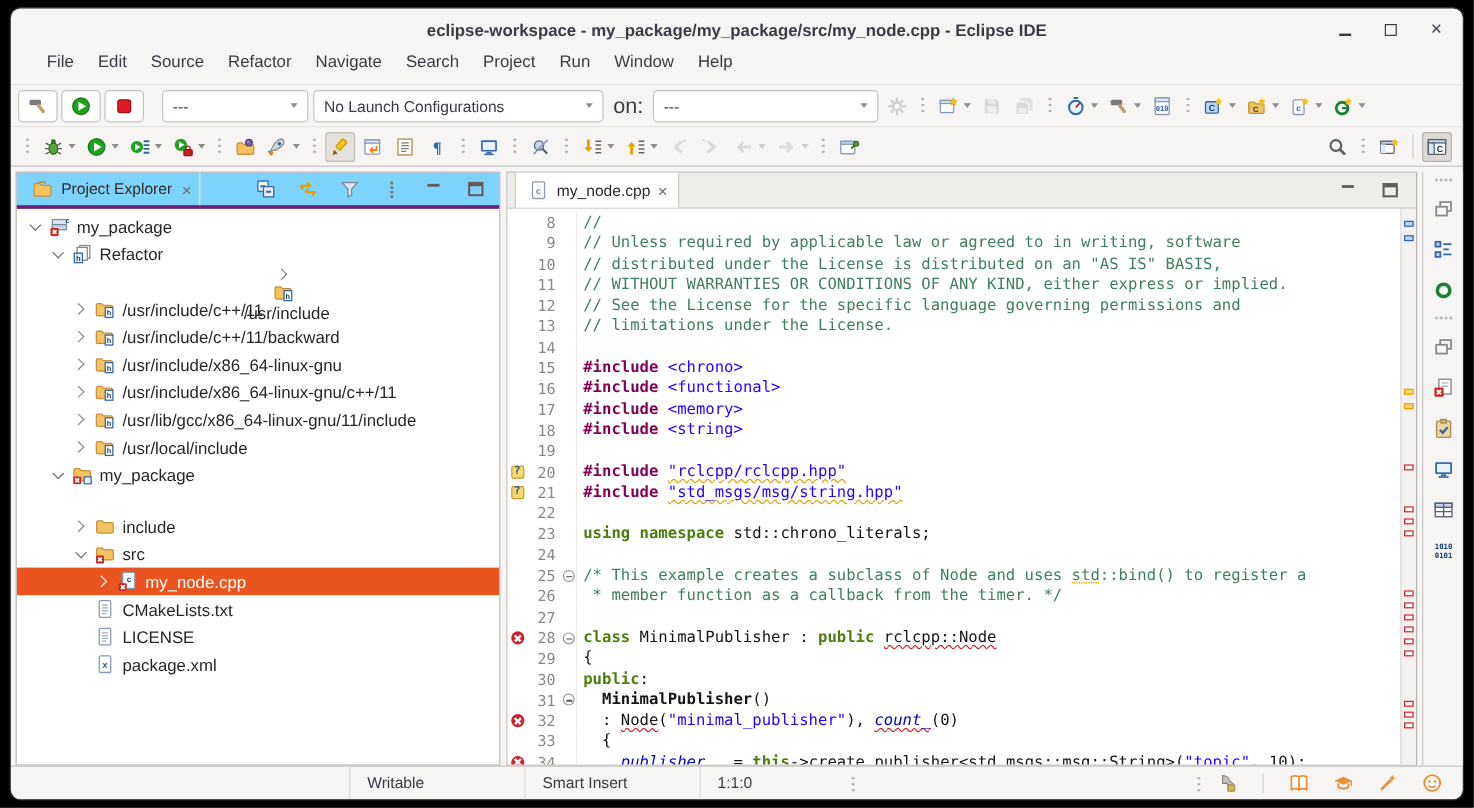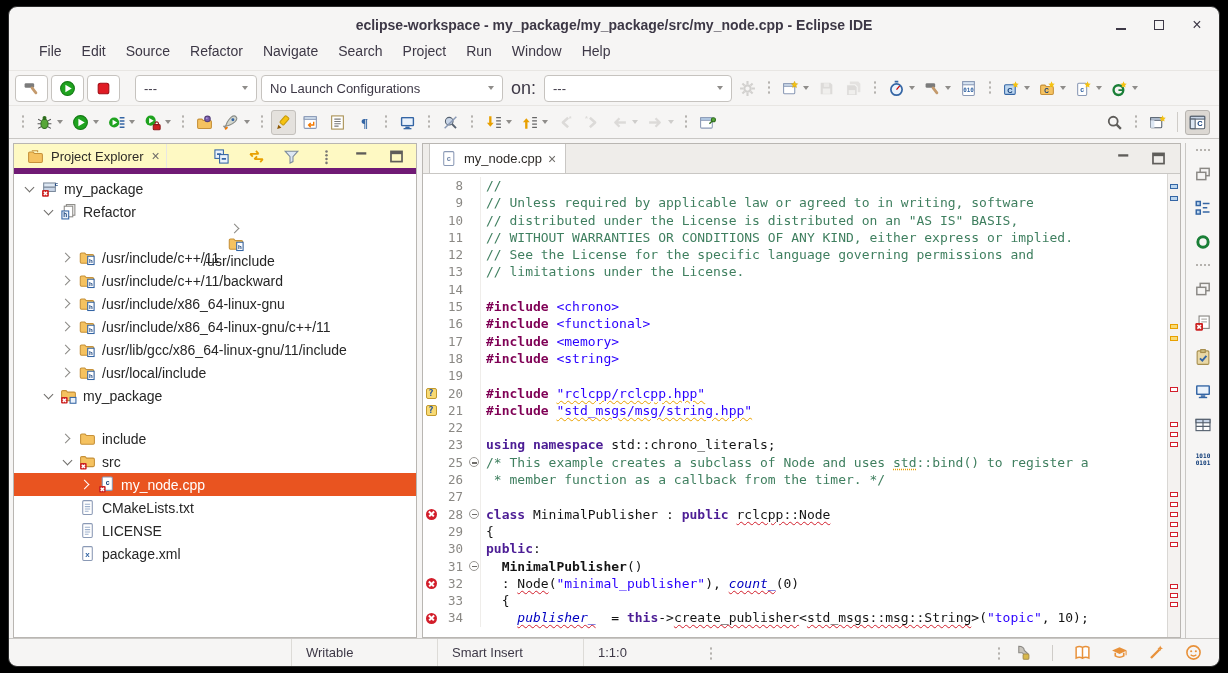--- a/index.html
+++ b/index.html
@@ -33,21 +33,21 @@
   .cv{width:0;height:0;border-left:3.5px solid transparent;border-right:3.5px solid transparent;border-top:4px solid #8f8d8a;margin-left:3px}
   .grip{width:4px;height:16px;margin:0 6px;background-image:radial-gradient(circle,#b5b2ae 1px,transparent 1.3px);background-size:4px 5px}
   .vline{width:1px;height:20px;background:#cfccc8;margin:0 6px}
   .spacer{flex:1}
   
   .main{flex:1;display:flex;padding:4px 0 0 4px;min-height:0}
   .panel{background:#fff;border:1px solid #b9b6b2;display:flex;flex-direction:column;min-height:0}
   .pe{width:404px;flex:none}
   .split{width:5px;flex:none}
   .ed{flex:1;min-width:0}
-  .phead{height:30px;display:flex;align-items:center;border-bottom:6px solid #701a75;padding:0 6px;background:#fef9c3;flex:none}
+  .phead{height:30px;display:flex;align-items:center;border-bottom:3px solid #701a75;padding:0 6px;background:#7dd3fc;flex:none}
   .ptab{display:flex;align-items:center;gap:6px;font-size:13px;color:#2e2b28;padding:0 6px;height:100%;border-right:1px solid #e8e6e3}
   .ptab .close{color:#6e6c69;font-size:14px;margin-left:2px}
   .phead-icons{margin-left:auto;display:flex;align-items:center;gap:8px}
   
   .tree{padding-top:3px;overflow:hidden;flex:1}
   .trow{display:flex;align-items:center;height:23px;font-size:14px;color:#262626;white-space:nowrap}
   .trow.sel{background:#E95420;color:#fff}
   .exp{width:11px;height:11px;margin-right:5px;position:relative;flex:none}
   .exp.open::before{content:"";position:absolute;left:2px;top:1px;width:6px;height:6px;border-right:1.6px solid #6e6c69;border-bottom:1.6px solid #6e6c69;transform:rotate(45deg)}
   .exp.closed::before{content:"";position:absolute;left:0;top:2px;width:6px;height:6px;border-right:1.6px solid #8a8884;border-bottom:1.6px solid #8a8884;transform:rotate(-45deg)}
@@ -70,21 +70,21 @@
   .mk-q{width:11px;height:11px;background:#f8da74;border:1px solid #c2992e;color:#1f4fa0;font-size:9px;font-weight:bold;display:flex;align-items:center;justify-content:center;border-radius:2px}
   .mk-e{width:11px;height:11px;background:#d21e2b;border-radius:50%;color:#fff;position:relative}
   .mk-e::before,.mk-e::after{content:"";position:absolute;left:2px;top:4.6px;width:7px;height:1.6px;background:#fff}
   .mk-e::before{transform:rotate(45deg)}.mk-e::after{transform:rotate(-45deg)}
   .sg-c{color:#3F7F5F}
   .sg-cu{color:#3F7F5F;text-decoration:underline dotted #e8a000;text-underline-offset:2px}
   .sg-d{color:#7F0055;font-weight:bold}
   .sg-h{color:#2A00FF}
   .sg-s2{color:#2A00FF}
   .sg-sw{color:#2A00FF;text-decoration:underline wavy #e8a000 1px;text-underline-offset:2px}
-  .sg-k{color:#4c1d95;font-weight:bold}
+  .sg-k{color:#4d7c0f;font-weight:bold}
   .sg-p{color:#141414}
   .sg-fw{color:#0000C0;font-style:italic;text-decoration:underline wavy #d21e2b 1px;text-underline-offset:2px}
   .sg-e{color:#141414;text-decoration:underline wavy #d21e2b 1px;text-underline-offset:2px}
   .sg-b{font-weight:bold;color:#141414}
   .ruler{width:13px;flex:none;background:#f4f2f0;border-left:1px solid #d9d7d4;position:relative}
   .rmark{position:absolute;left:2px;width:8px;height:5px;background:#fff;border:1px solid}
   .rm-r{border-color:#d21e2b}.rm-o{border-color:#e8a000;background:#f8da74}.rm-b{border-color:#3465a4;background:#bcd6ef}
   
   .rstrip{width:34px;flex:none;background:#f6f5f4;border-left:1px solid #c9c7c4;margin-left:4px;display:flex;flex-direction:column;align-items:center;padding-top:5px;gap:9px}
   .rstrip .ti svg{width:18px;height:18px}
@@ -886,20 +886,26 @@
               <span class="lc"></span>
             </div>
             <div class="line">
               <span class="lm"></span>
               <span class="ln">23</span>
               <span class="lf"></span>
               <span class="lc"><span class="sg-k">using</span><span class="sg-p"> </span><span class="sg-k">namespace</span><span class="sg-p"> std::chrono_literals;</span></span>
             </div>
             <div class="line">
               <span class="lm"></span>
+              <span class="ln">24</span>
+              <span class="lf"></span>
+              <span class="lc"></span>
+            </div>
+            <div class="line">
+              <span class="lm"></span>
               <span class="ln">25</span>
               <span class="lf">
                 <span class="fold"></span>
               </span>
               <span class="lc"><span class="sg-c">/* This example creates a subclass of Node and uses </span><span class="sg-cu">std</span><span class="sg-c">::bind() to register a</span></span>
             </div>
             <div class="line">
               <span class="lm"></span>
               <span class="ln">26</span>
               <span class="lf"></span>

